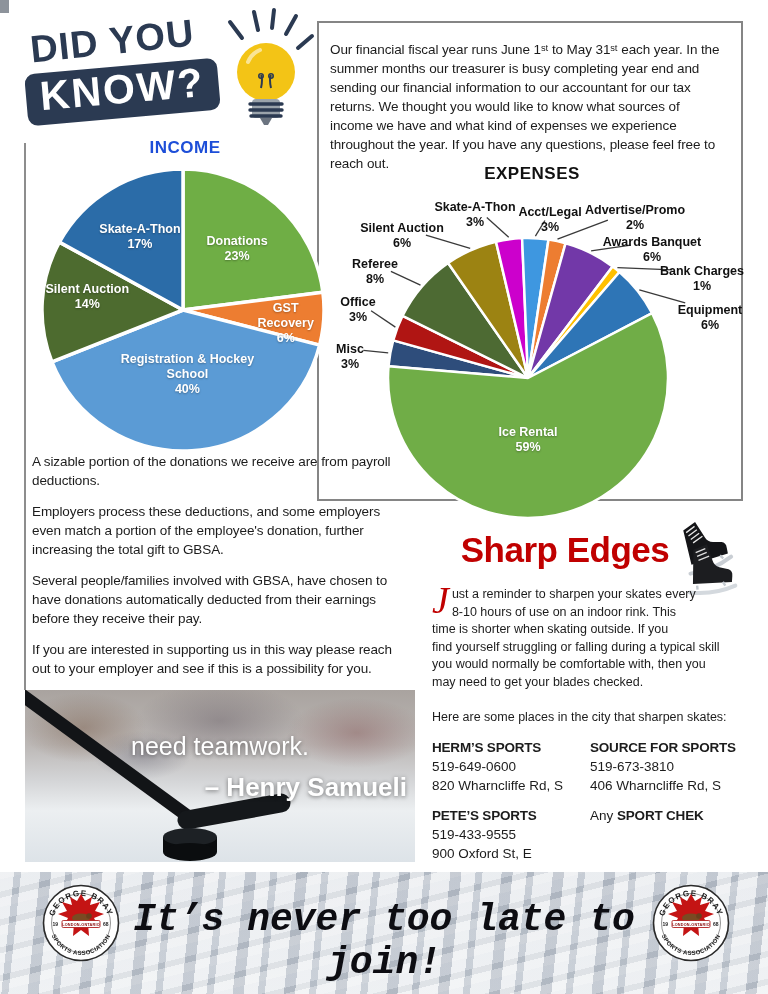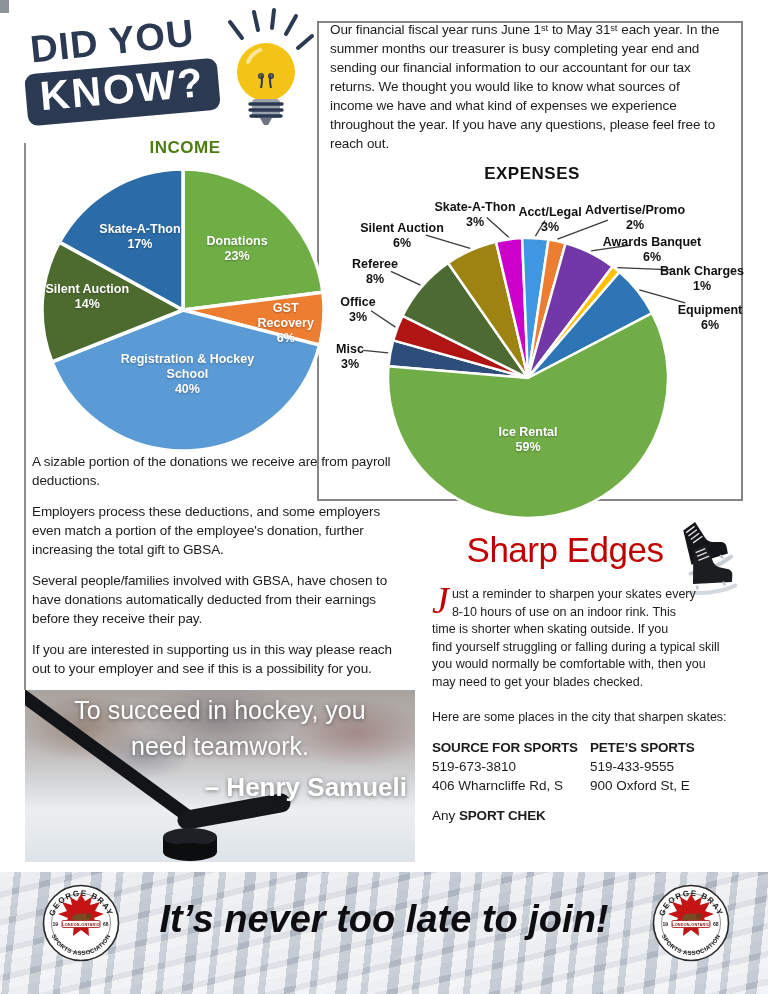--- a/index.html
+++ b/index.html
@@ -12,27 +12,27 @@
   
   .dyk-wrap{position:absolute;left:18px;top:6px;width:300px;height:132px;}
   .dyk-line1{position:absolute;left:12px;top:14px;font-size:38px;font-weight:bold;color:#2b3a52;
              transform:rotate(-6deg);letter-spacing:1px;}
   .dyk-badge{position:absolute;left:8px;top:60px;transform:rotate(-5deg);background:#2b3a52;color:#fff;
              font-size:41px;font-weight:bold;padding:0 14px 5px 14px;border-radius:10px;letter-spacing:2px;}
   .bulb{position:absolute;left:196px;top:0px;}
 
   
   .income-title{position:absolute;left:100px;top:138px;width:170px;text-align:center;
-                font-size:17px;font-weight:bold;color:#4d7c0f;letter-spacing:0.5px;}
+                font-size:17px;font-weight:bold;color:#1d4ed8;letter-spacing:0.5px;}
   .expenses-title{position:absolute;left:330px;top:164px;width:404px;text-align:center;
                   font-size:17px;font-weight:bold;color:#111;letter-spacing:0.5px;}
 
   
   .intro-box{position:absolute;left:317px;top:21px;width:426px;height:480px;border:2px solid #858585;box-sizing:border-box;}
-  .intro-text{position:absolute;left:330px;top:20px;width:410px;font-size:13.5px;line-height:19px;
+  .intro-text{position:absolute;left:330px;top:40px;width:410px;font-size:13.5px;line-height:19px;
               letter-spacing:-0.1px;white-space:pre-line;color:#1c1c1c;}
 
   
   .pie{position:absolute;}
   .pie-income{left:38px;top:165px;width:290px;height:290px;}
   .pie-expenses{left:330px;top:185px;width:438px;height:345px;}
   .pie svg{position:absolute;left:0;top:0;}
   .pie-label{position:absolute;transform:translateX(-50%);text-align:center;line-height:15px;
              font-weight:bold;white-space:nowrap;}
   .pie-label.in{color:#ffffff;font-size:12.5px;text-shadow:0 1px 2px rgba(0,0,0,0.3);}
@@ -55,42 +55,42 @@
       linear-gradient(to bottom,#a9a39f 0%,#bcb8b6 32%,#d3d4d6 52%,#ecEFf1 70%,#dde3e8 100%);}
   .hockey .q1{position:absolute;left:0;top:6px;width:100%;text-align:center;color:#fff;
               font-size:25px;text-shadow:0 1px 4px rgba(0,0,0,0.45);}
   .hockey .q2{position:absolute;left:0;top:42px;width:100%;text-align:center;color:#fff;
               font-size:25px;text-shadow:0 1px 4px rgba(0,0,0,0.45);}
   .hockey .attr{position:absolute;right:8px;top:82px;color:#fff;font-size:26px;font-weight:bold;
                 text-shadow:0 1px 4px rgba(0,0,0,0.5);margin-left:16px;}
 
   
   .se-title{position:absolute;left:440px;top:530px;width:250px;text-align:center;
-            font-size:35px;font-weight:400;color:#c00000;letter-spacing:-0.5px;}
+            font-size:35px;font-weight:700;color:#c00000;letter-spacing:-0.5px;}
   .skates{position:absolute;left:666px;top:518px;}
   .se-body{position:absolute;left:432px;top:586px;width:322px;font-size:12.5px;line-height:17.5px;color:#1c1c1c;}
   .se-body .dropcap{float:left;font-family:"Liberation Serif","DejaVu Serif",serif;font-style:italic;
                     font-size:38px;line-height:28px;color:#c00000;margin:0 3px 0 0;}
   .se-body .bodytext{white-space:pre-line;}
   .se-intro{position:absolute;left:432px;top:710px;width:322px;font-size:12.5px;color:#1c1c1c;}
   .shops{position:absolute;left:432px;top:738px;width:320px;display:grid;
          grid-template-columns:158px 162px;row-gap:11px;font-size:13.5px;line-height:19px;color:#1c1c1c;}
   .shop .nm{font-weight:bold;letter-spacing:-0.2px;}
   .any-shop .nm{display:inline;}
 
   
   .footer{position:absolute;left:0;top:872px;width:768px;height:122px;overflow:hidden;
     background:
       repeating-linear-gradient(96deg, rgba(255,255,255,0.55) 0 14px, rgba(168,176,188,0.35) 14px 21px,
         rgba(255,255,255,0.5) 21px 40px, rgba(148,156,170,0.30) 40px 51px),
       repeating-linear-gradient(-14deg, rgba(255,255,255,0.40) 0 9px, rgba(140,150,162,0.28) 9px 15px,
         rgba(232,236,241,0.45) 15px 27px),
       linear-gradient(#c8ced6,#d3d9df);}
   .tagline{position:absolute;left:130px;right:130px;top:26px;text-align:center;
-           font-family:Liberation Sans, sans-serif;font-style:italic;font-weight:bold;
+           font-family:Liberation Mono, monospace;font-style:italic;font-weight:bold;
            font-size:38px;color:#0d0d12;}
   .logo{position:absolute;top:12px;width:78px;height:78px;}
   .logo-left{left:42px;}
   .logo-right{left:652px;}
 </style>
 </head>
 <body>
 
 <div class="page">
 
@@ -250,21 +250,20 @@
   </div>
 
   <div class="hockey">
     <svg width="390" height="172" viewBox="0 0 390 172">
       <line x1="-10" y1="0" x2="168" y2="130" stroke="#121417" stroke-width="13" stroke-linecap="round"></line>
       <line x1="162" y1="130" x2="256" y2="113" stroke="#15181b" stroke-width="19" stroke-linecap="round"></line>
       <rect x="138" y="147" width="54" height="15" fill="#0b0d0f"></rect>
       <ellipse cx="165" cy="147" rx="27" ry="9" fill="#1d2125"></ellipse>
       <ellipse cx="165" cy="162" rx="27" ry="9" fill="#0b0d0f"></ellipse>
     </svg>
-    <div class="q1">To succeed in hockey, you</div>
     <div class="q2">need teamwork.</div>
     <div class="attr">– Henry Samueli</div>
   </div>
 
   <div class="se-title">Sharp Edges</div>
   <div class="skates">
     <svg width="80" height="80" viewBox="0 0 80 80">
       <g transform="rotate(-20 40 34)">
         <path d="M26 6 L40 2 L44 20 Q45 25 50 27 L58 30 Q62 32 61 37 L60 43 L22 41 Z" fill="#141518"></path>
         <path d="M28 9 L38 6 M29 13 L39 10 M30 17 L40 14 M31 21 L42 18" stroke="#e8e8e8" stroke-width="1.3" fill="none"></path>
@@ -283,20 +282,25 @@
     <span class="dropcap">J</span><span class="bodytext">ust a reminder to sharpen your skates every
 8-10 hours of use on an indoor rink. This
 time is shorter when skating outside. If you
 find yourself struggling or falling during a typical skill
 you would normally be comfortable with, then you
 may need to get your blades checked.</span>
   </div>
   <div class="se-intro">Here are some places in the city that sharpen skates:</div>
 
   <div class="shops">
+    <div class="shop">
+      <div class="nm">HERM’S SPORTS</div>
+      <div>519-649-0600</div>
+      <div>820 Wharncliffe Rd, S</div>
+    </div>
     <div class="shop">
       <div class="nm">SOURCE FOR SPORTS</div>
       <div>519-673-3810</div>
       <div>406 Wharncliffe Rd, S</div>
     </div>
     <div class="shop">
       <div class="nm">PETE’S SPORTS</div>
       <div>519-433-9555</div>
       <div>900 Oxford St, E</div>
     </div>

